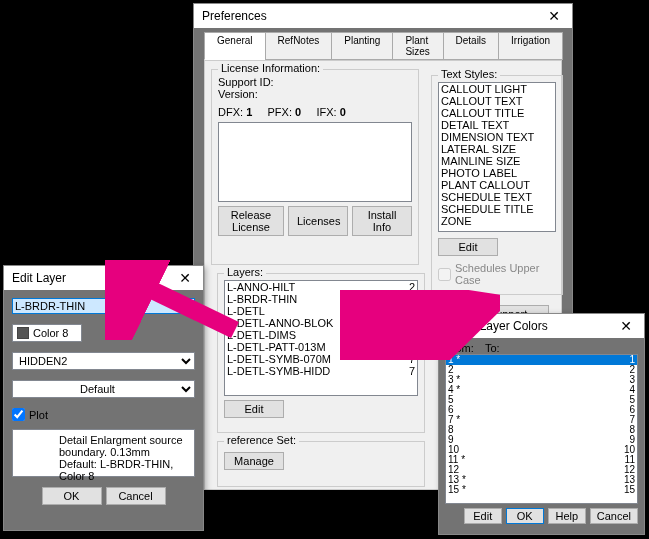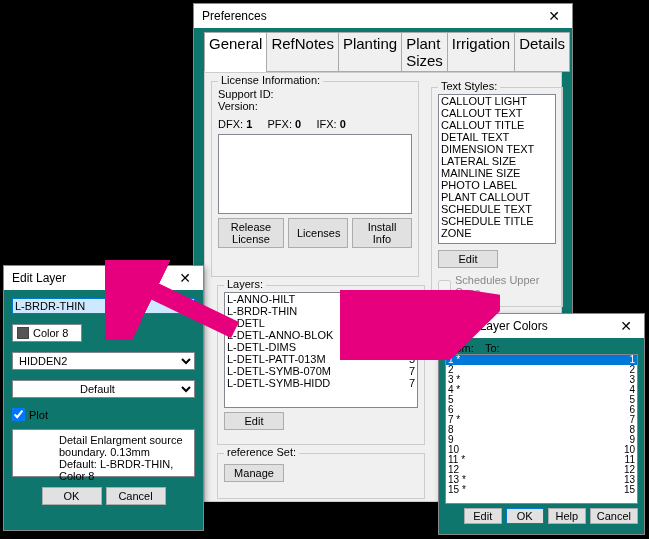--- a/index.html
+++ b/index.html
@@ -1,21 +1,21 @@
 <!DOCTYPE html>
 <html><head>
 <meta charset="utf-8">
 <style>
 * { box-sizing: border-box; margin: 0; padding: 0; }
 body { font-family: "Segoe UI", Tahoma, sans-serif; font-size: 11px; background: #000; width: 649px; height: 539px; position: relative; overflow: hidden; }
-.window { position: absolute; background: #0f766e; border: 1px solid #888; box-shadow: 2px 2px 6px rgba(0,0,0,0.3); }
+.window { position: absolute; background: #737373; border: 1px solid #888; box-shadow: 2px 2px 6px rgba(0,0,0,0.3); }
 .titlebar { display: flex; justify-content: space-between; align-items: center; padding: 4px 8px; background: #fff; font-size: 12px; }
 .titlebar .close { cursor: pointer; padding: 0 4px; font-size: 14px; }
 .tabs { display: flex; margin: 4px 10px 0; }
-.tab { border: 1px solid #aaa; padding: 2px 4px; background: #f0f0f0; cursor: pointer; font-size: 15px; margin-right: -1px; }
+.tab { border: 1px solid #aaa; padding: 2px 12px; background: #f0f0f0; cursor: pointer; font-size: 10px; margin-right: -1px; }
 .tab.active { background: #fff; border-bottom: 1px solid #fff; }
 .gb { border: 1px solid #ccc; margin: 6px; padding: 6px; position: relative; }
 .gb-title { position: absolute; top: -8px; left: 6px; background: #f0f0f0; padding: 0 3px; font-size: 11px; }
 .btn { background: #e1e1e1; border: 1px solid #adadad; padding: 2px 8px; cursor: pointer; font-size: 11px; min-width: 60px; }
 .listbox { background: #fff; border: 1px solid #828790; overflow-y: scroll; font-size: 11px; }
 .listbox .item { padding: 0 2px; display: flex; justify-content: space-between; cursor: pointer; }
 .listbox .item.sel { background: #0078d7; color: #fff; }
 select, input[type=text] { border: 1px solid #828790; background: #fff; font-size: 11px; padding: 1px 2px; width: 100%; }
 .checkbox { display: flex; align-items: center; gap: 4px; }
 .checkbox input { margin: 0; }
@@ -34,22 +34,22 @@
 <div class="window" style="left:193px; top:3px; width:380px; height:480px;">
   <div class="titlebar">
     <span>Preferences</span>
     <span class="close">✕</span>
   </div>
   <div class="tabs">
     <div class="tab active">General</div>
     <div class="tab">RefNotes</div>
     <div class="tab">Planting</div>
     <div class="tab">Plant Sizes</div>
+    <div class="tab">Details</div>
     <div class="tab">Irrigation</div>
-    <div class="tab">Details</div>
   </div>
   <div style="background:#fff; border:1px solid #ccc; margin:0 10px 10px; padding:6px; height:430px; background:#f0f0f0; position:relative;">
 
     <div class="gb" style="margin:2px 0; width:208px; height:196px;">
       <span class="gb-title">License Information:</span>
       <div>Support ID:</div>
       <div>Version:</div>
       <div style="margin-top:6px;">
         <span>DFX:</span> <b>1</b>
         &nbsp;&nbsp;&nbsp;

